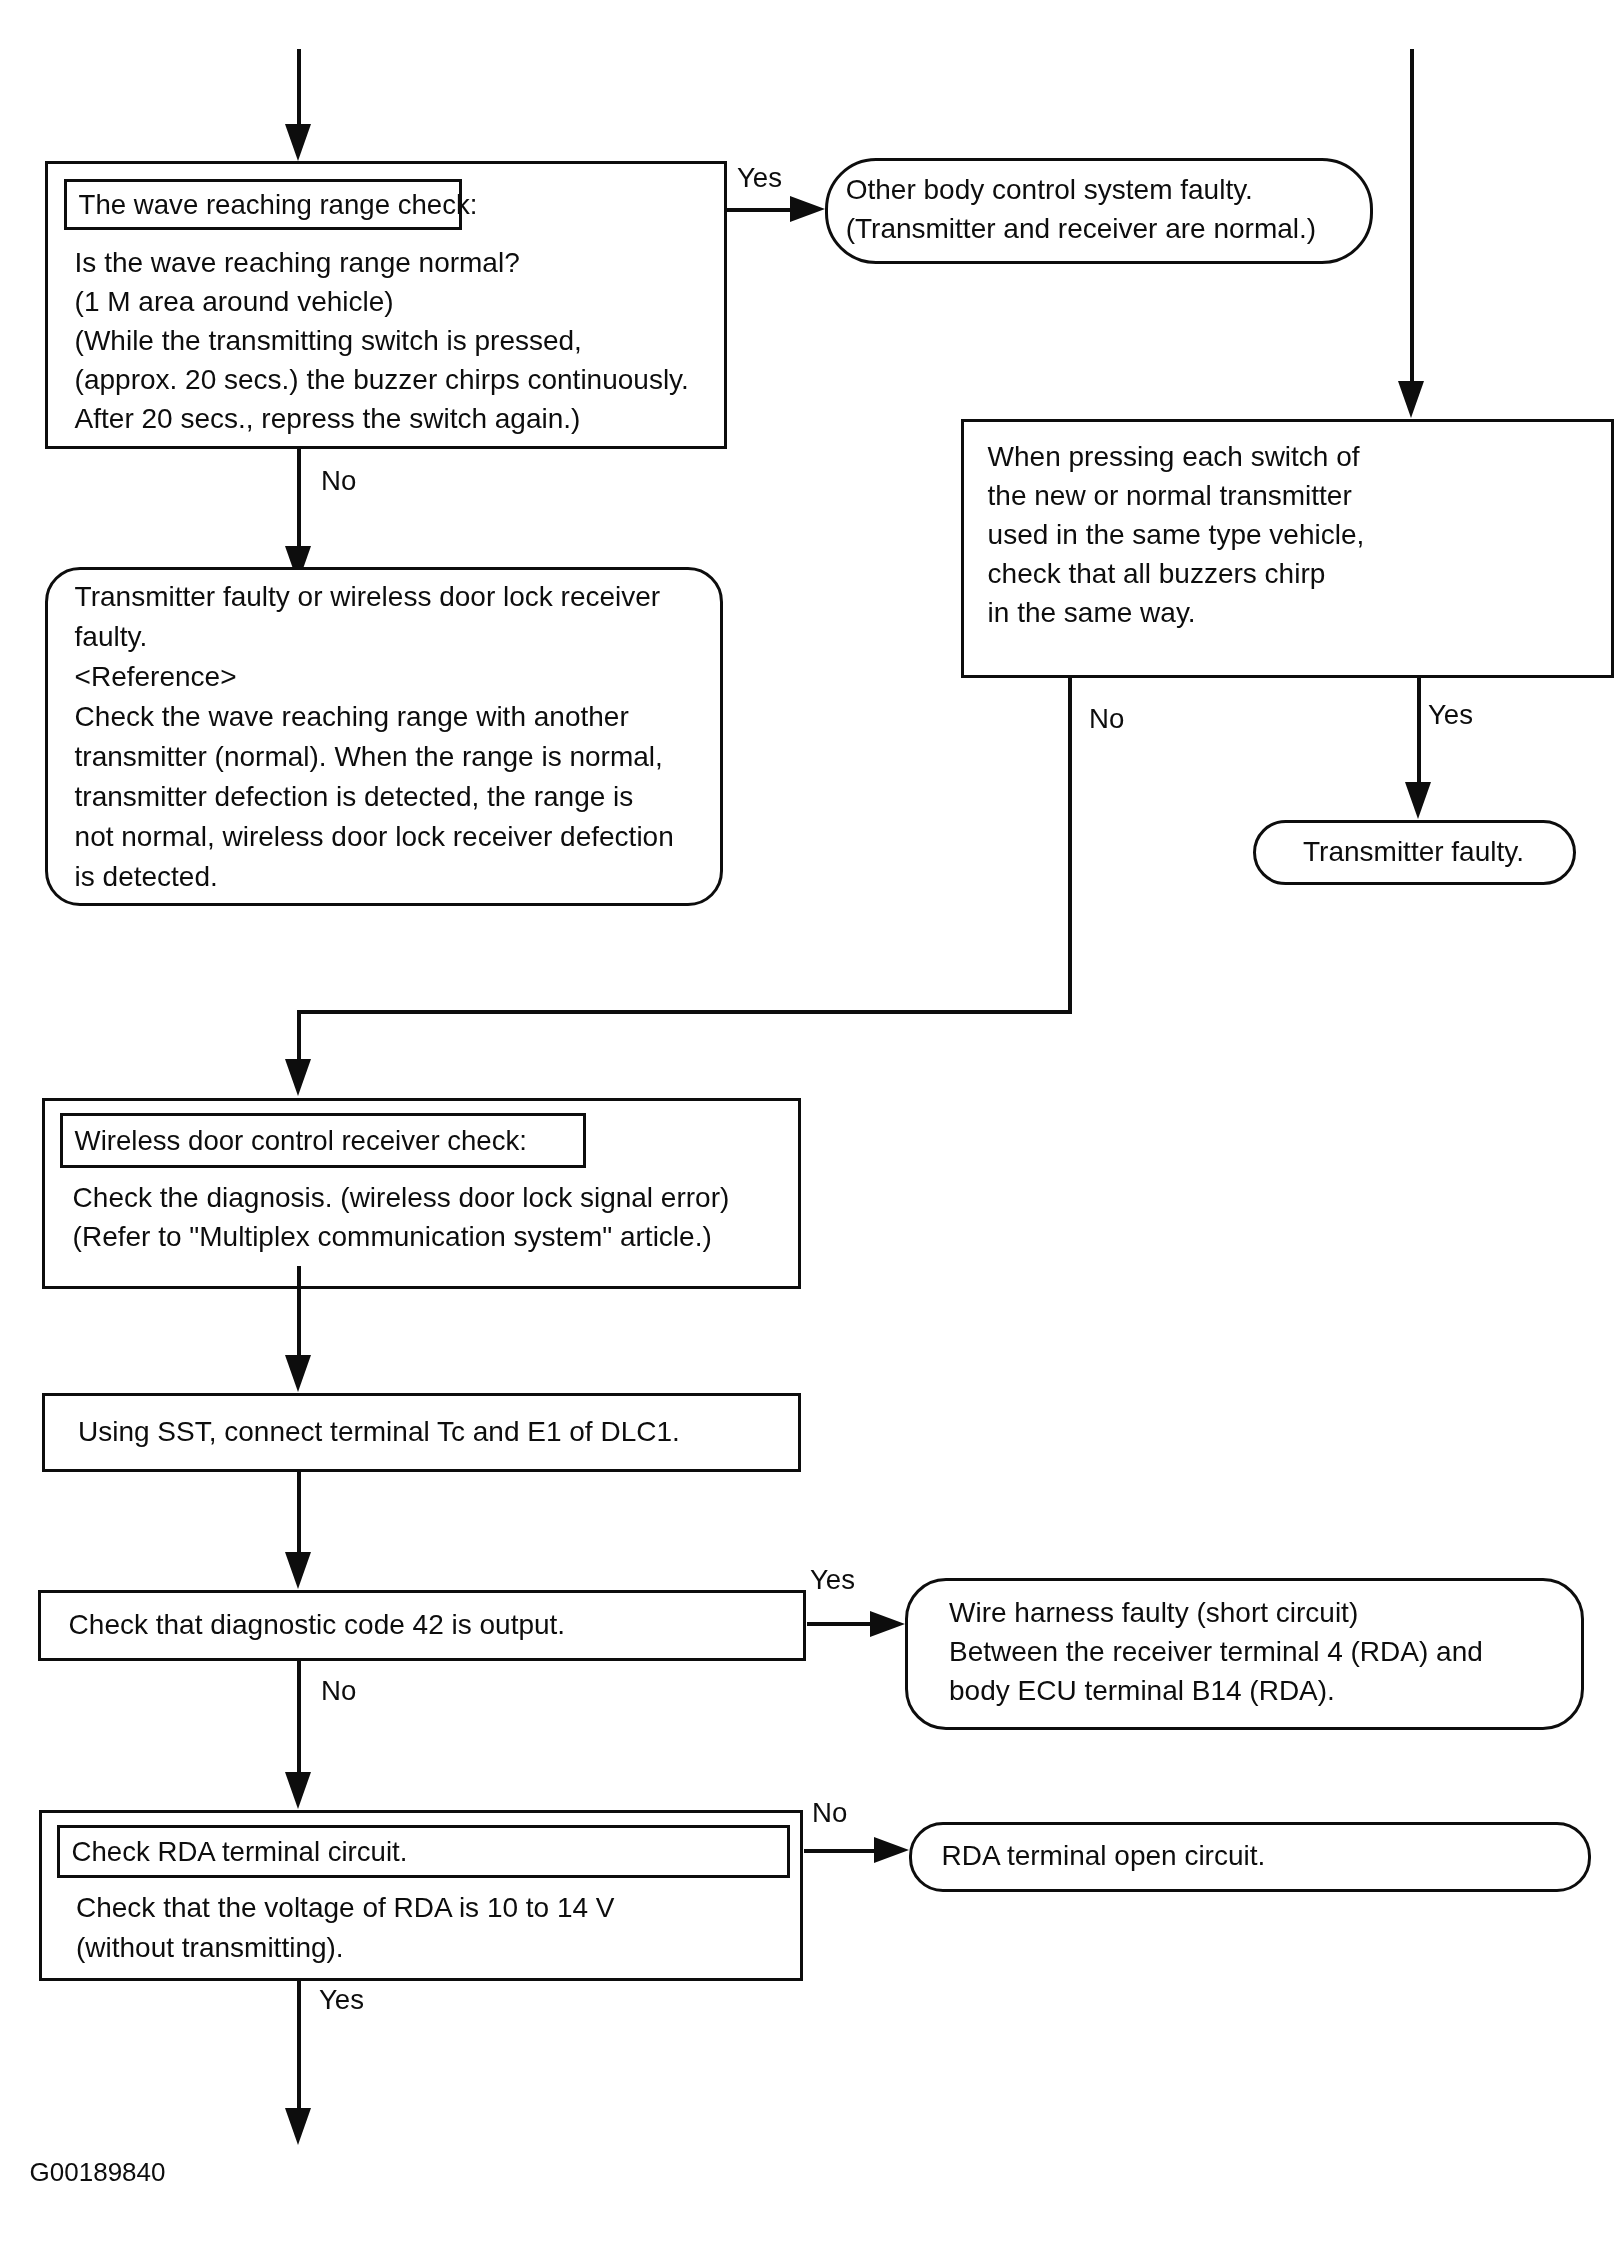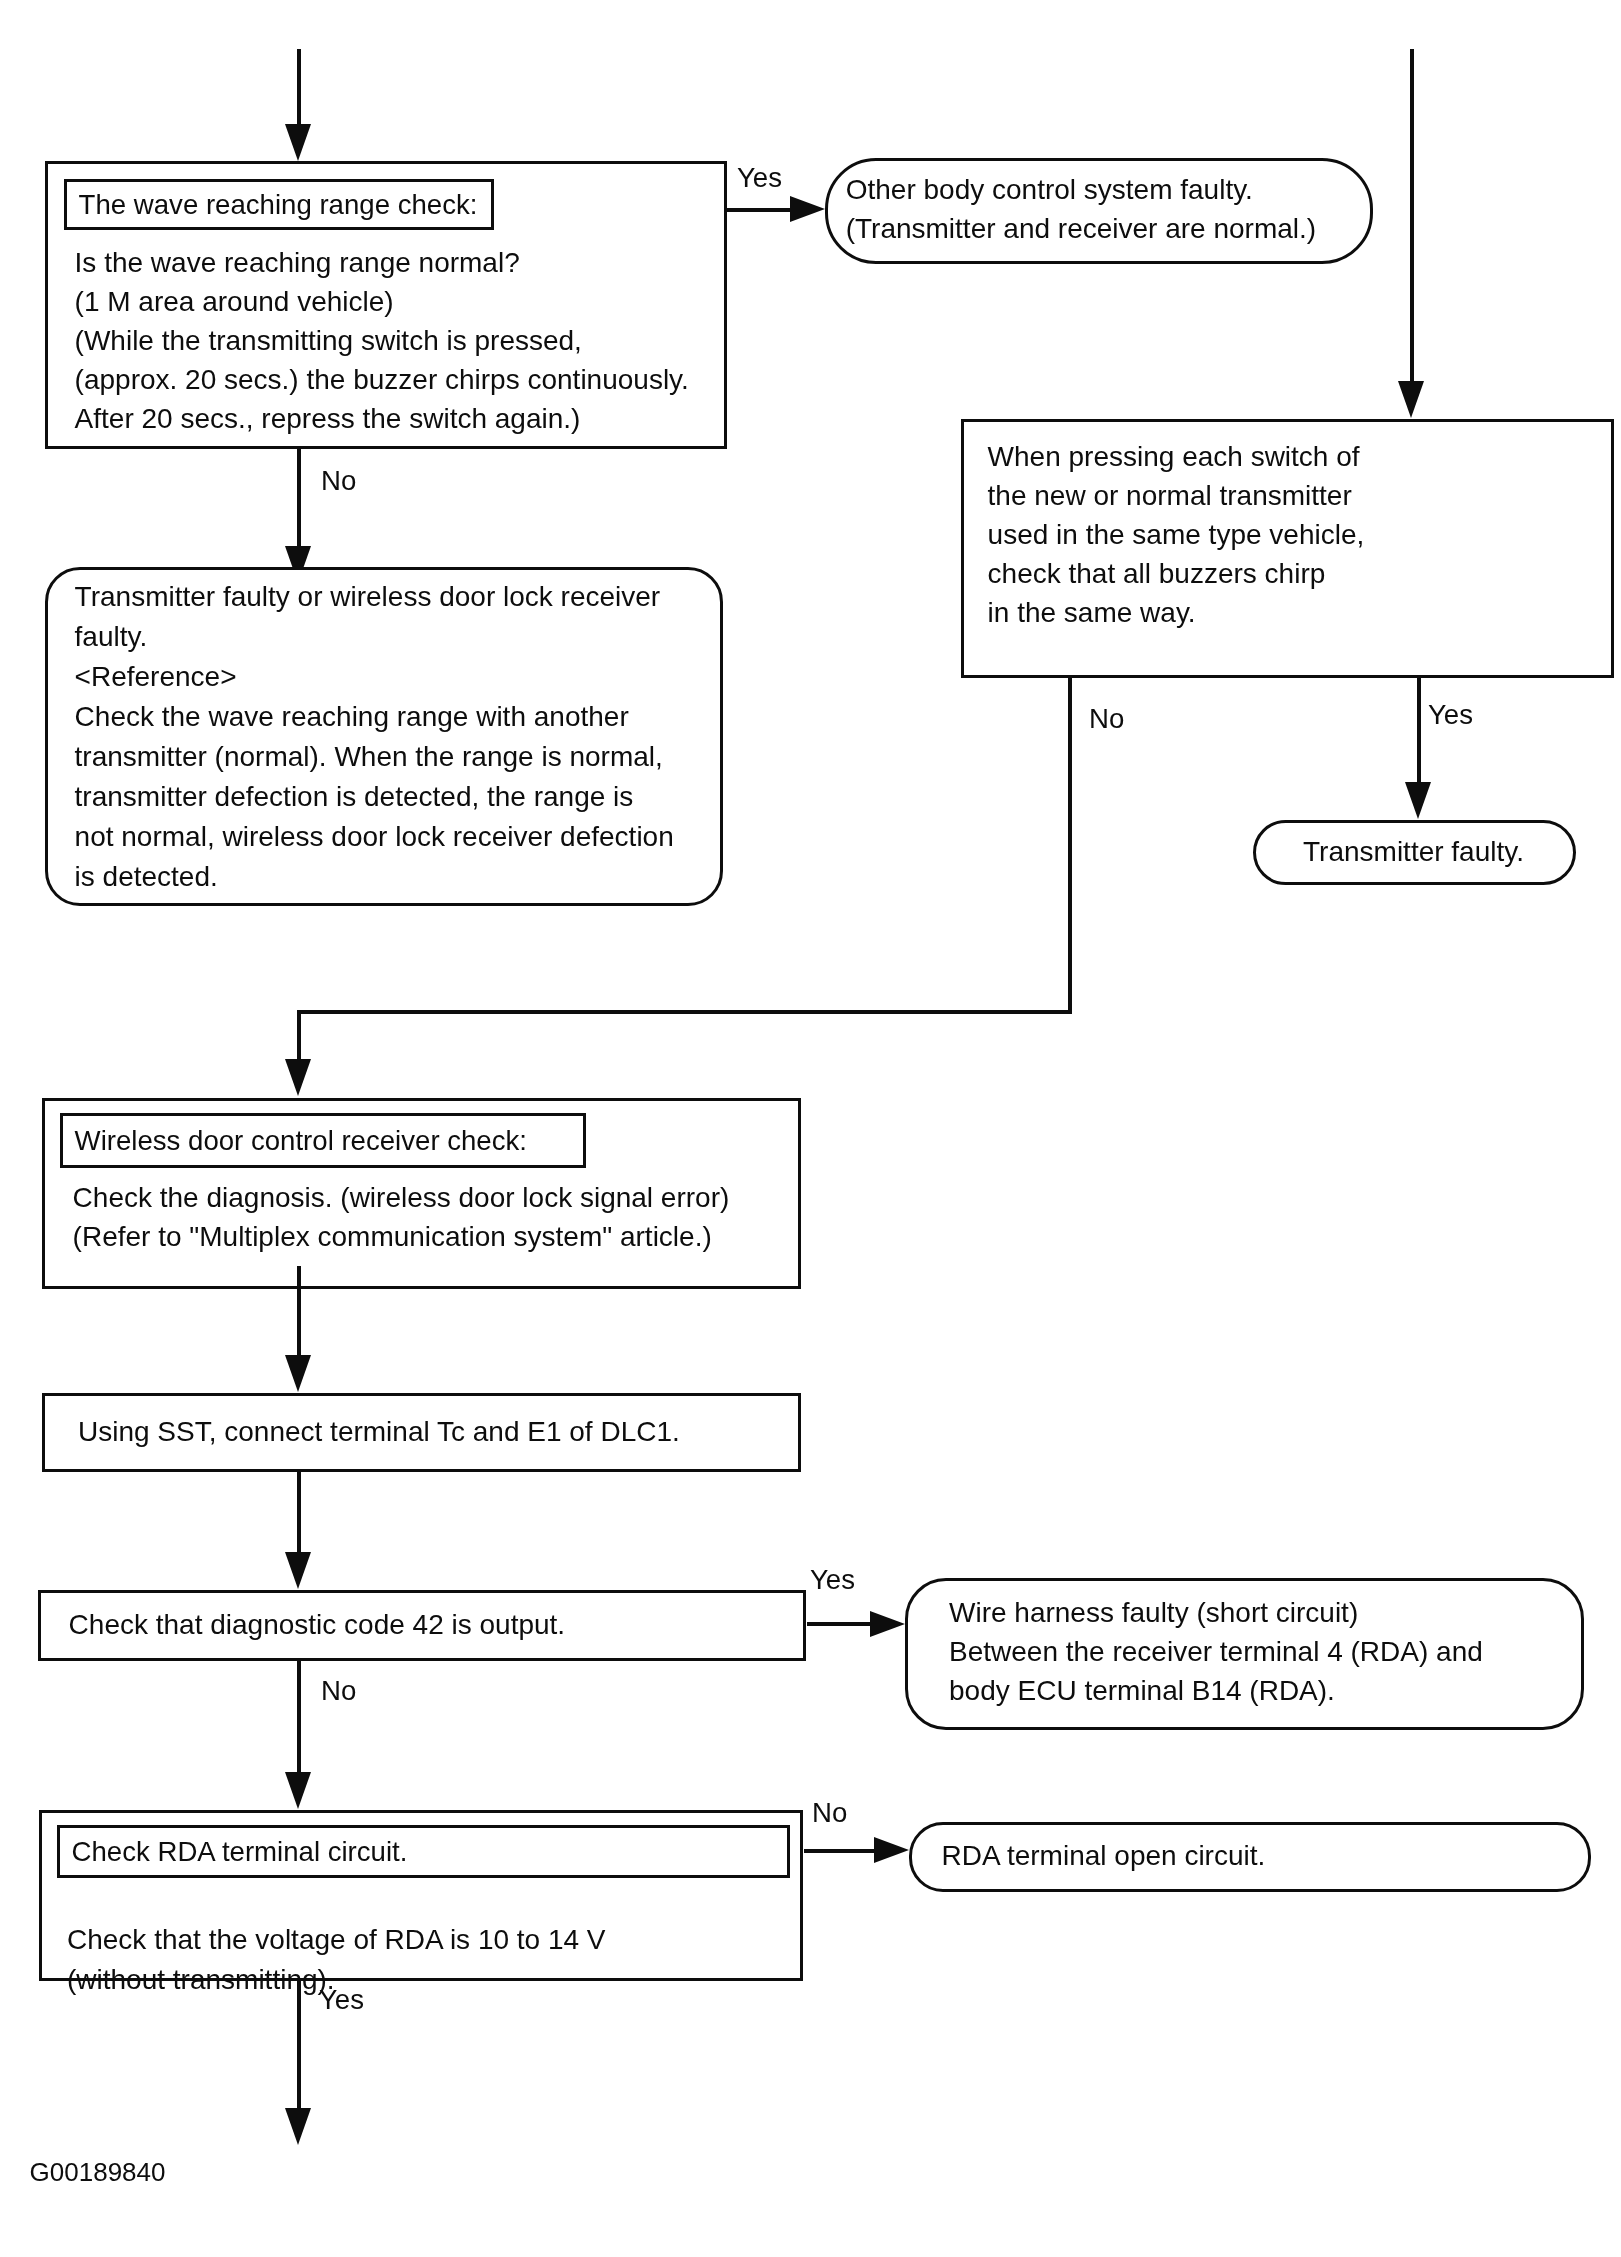--- a/index.html
+++ b/index.html
@@ -29,21 +29,21 @@
 
 <div class="page">
 
   <div class="vline" style="left:297px; top:49px; width:3.9px; height:76px;"></div>
   <div class="ah-down" style="left:285px; top:124px;"></div>
 
   <div class="vline" style="left:1410px; top:49px; width:3.9px; height:332px;"></div>
   <div class="ah-down" style="left:1398px; top:381px;"></div>
 
   <div class="node" style="left:45px; top:161px; width:682px; height:288px;">
-    <div class="inner-title" style="left:15.8px; top:14.8px; width:430px; height:51px; line-height:45px;">The wave reaching range check:</div>
+    <div class="inner-title" style="left:15.8px; top:14.8px; width:398px; height:51px; line-height:45px;">The wave reaching range check:</div>
     <div class="txt" style="left:26.6px; top:79px;">
       <div>Is the wave reaching range normal?</div>
       <div>(1 M area around vehicle)</div>
       <div>(While the transmitting switch is pressed,</div>
       <div>(approx. 20 secs.) the buzzer chirps continuously.</div>
       <div>After 20 secs., repress the switch again.)</div>
     </div>
   </div>
 
   <div class="lbl" style="left:737px; top:162px;">Yes</div>
@@ -132,21 +132,21 @@
       <div>body ECU terminal B14 (RDA).</div>
     </div>
   </div>
 
   <div class="lbl" style="left:321px; top:1675px;">No</div>
   <div class="vline" style="left:297px; top:1661px; width:3.9px; height:111px;"></div>
   <div class="ah-down" style="left:285px; top:1772px;"></div>
 
   <div class="node" style="left:39px; top:1810px; width:764px; height:171px;">
     <div class="inner-title" style="left:14.8px; top:11.8px; width:733px; height:53px; line-height:47px;">Check RDA terminal circuit.</div>
-    <div class="txt" style="left:25px; top:75px; line-height:40px;margin-top:32px;">
+    <div class="txt" style="left:34px; top:75px; line-height:40px;">
       <div>Check that the voltage of RDA is 10 to 14 V</div>
       <div>(without transmitting).</div>
     </div>
   </div>
 
   <div class="lbl" style="left:812px; top:1797px;">No</div>
   <div class="hline" style="left:804px; top:1849px; width:70px; height:3.9px;"></div>
   <div class="ah-right" style="left:874px; top:1837px;"></div>
 
   <div class="node round35" style="left:909px; top:1822px; width:682px; height:70px;">

